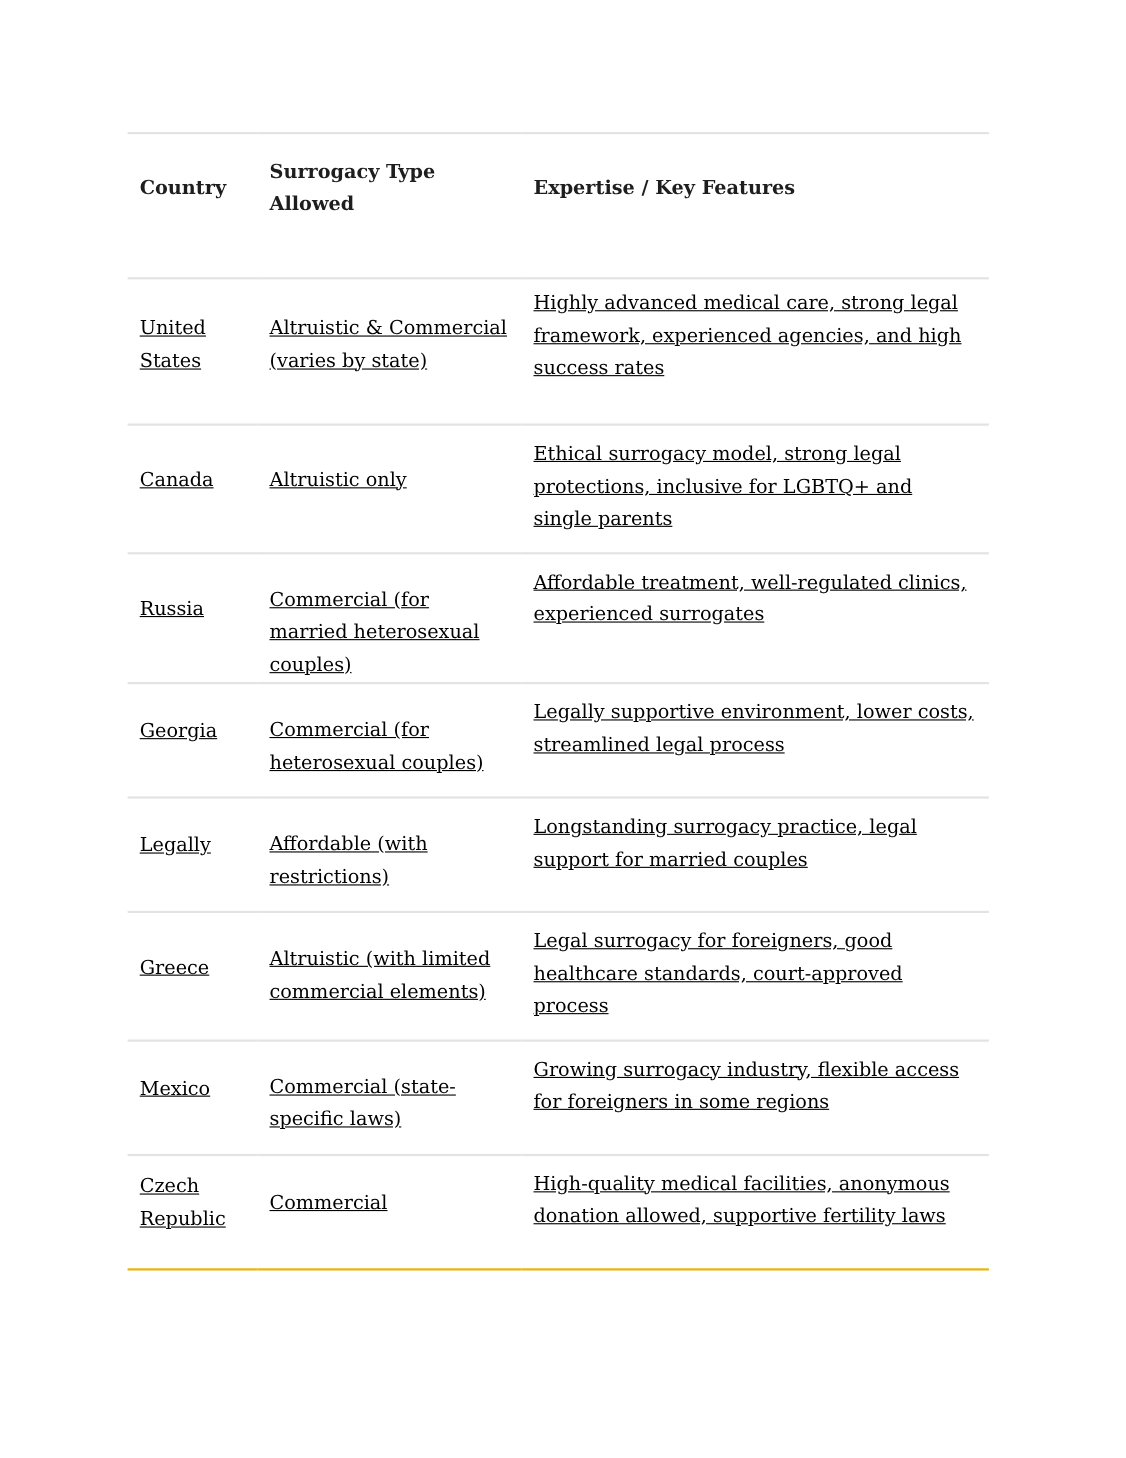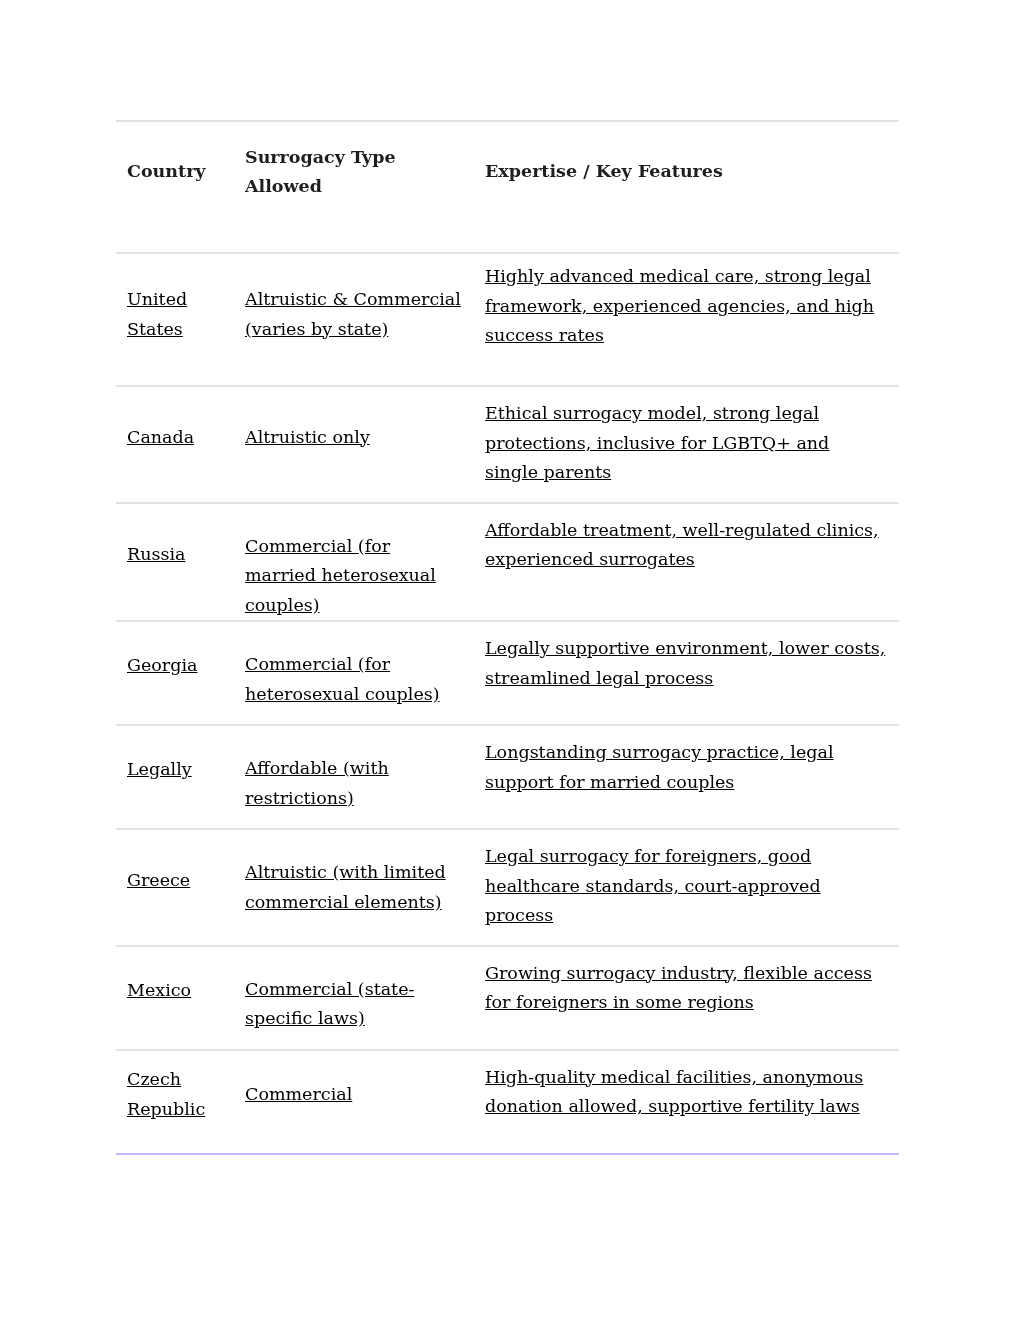--- a/index.html
+++ b/index.html
@@ -25,21 +25,21 @@
       border-collapse: collapse;
       table-layout: fixed;
     }
     col.c1 { width: 118px; }
     col.c2 { width: 240px; }
     col.c3 { width: auto; }
     tr {
       border-top: 2px solid #e3e3e3;
     }
     tr.last {
-      border-bottom: 2px solid #c4b5fd;
+      border-bottom: 2px solid #eab308;
     }
     th, td {
       text-align: left;
       vertical-align: middle;
       font-size: 17.5px;
       line-height: 29.5px;
       padding: 0 12px 0 11px;
     }
     th {
       font-weight: bold;

